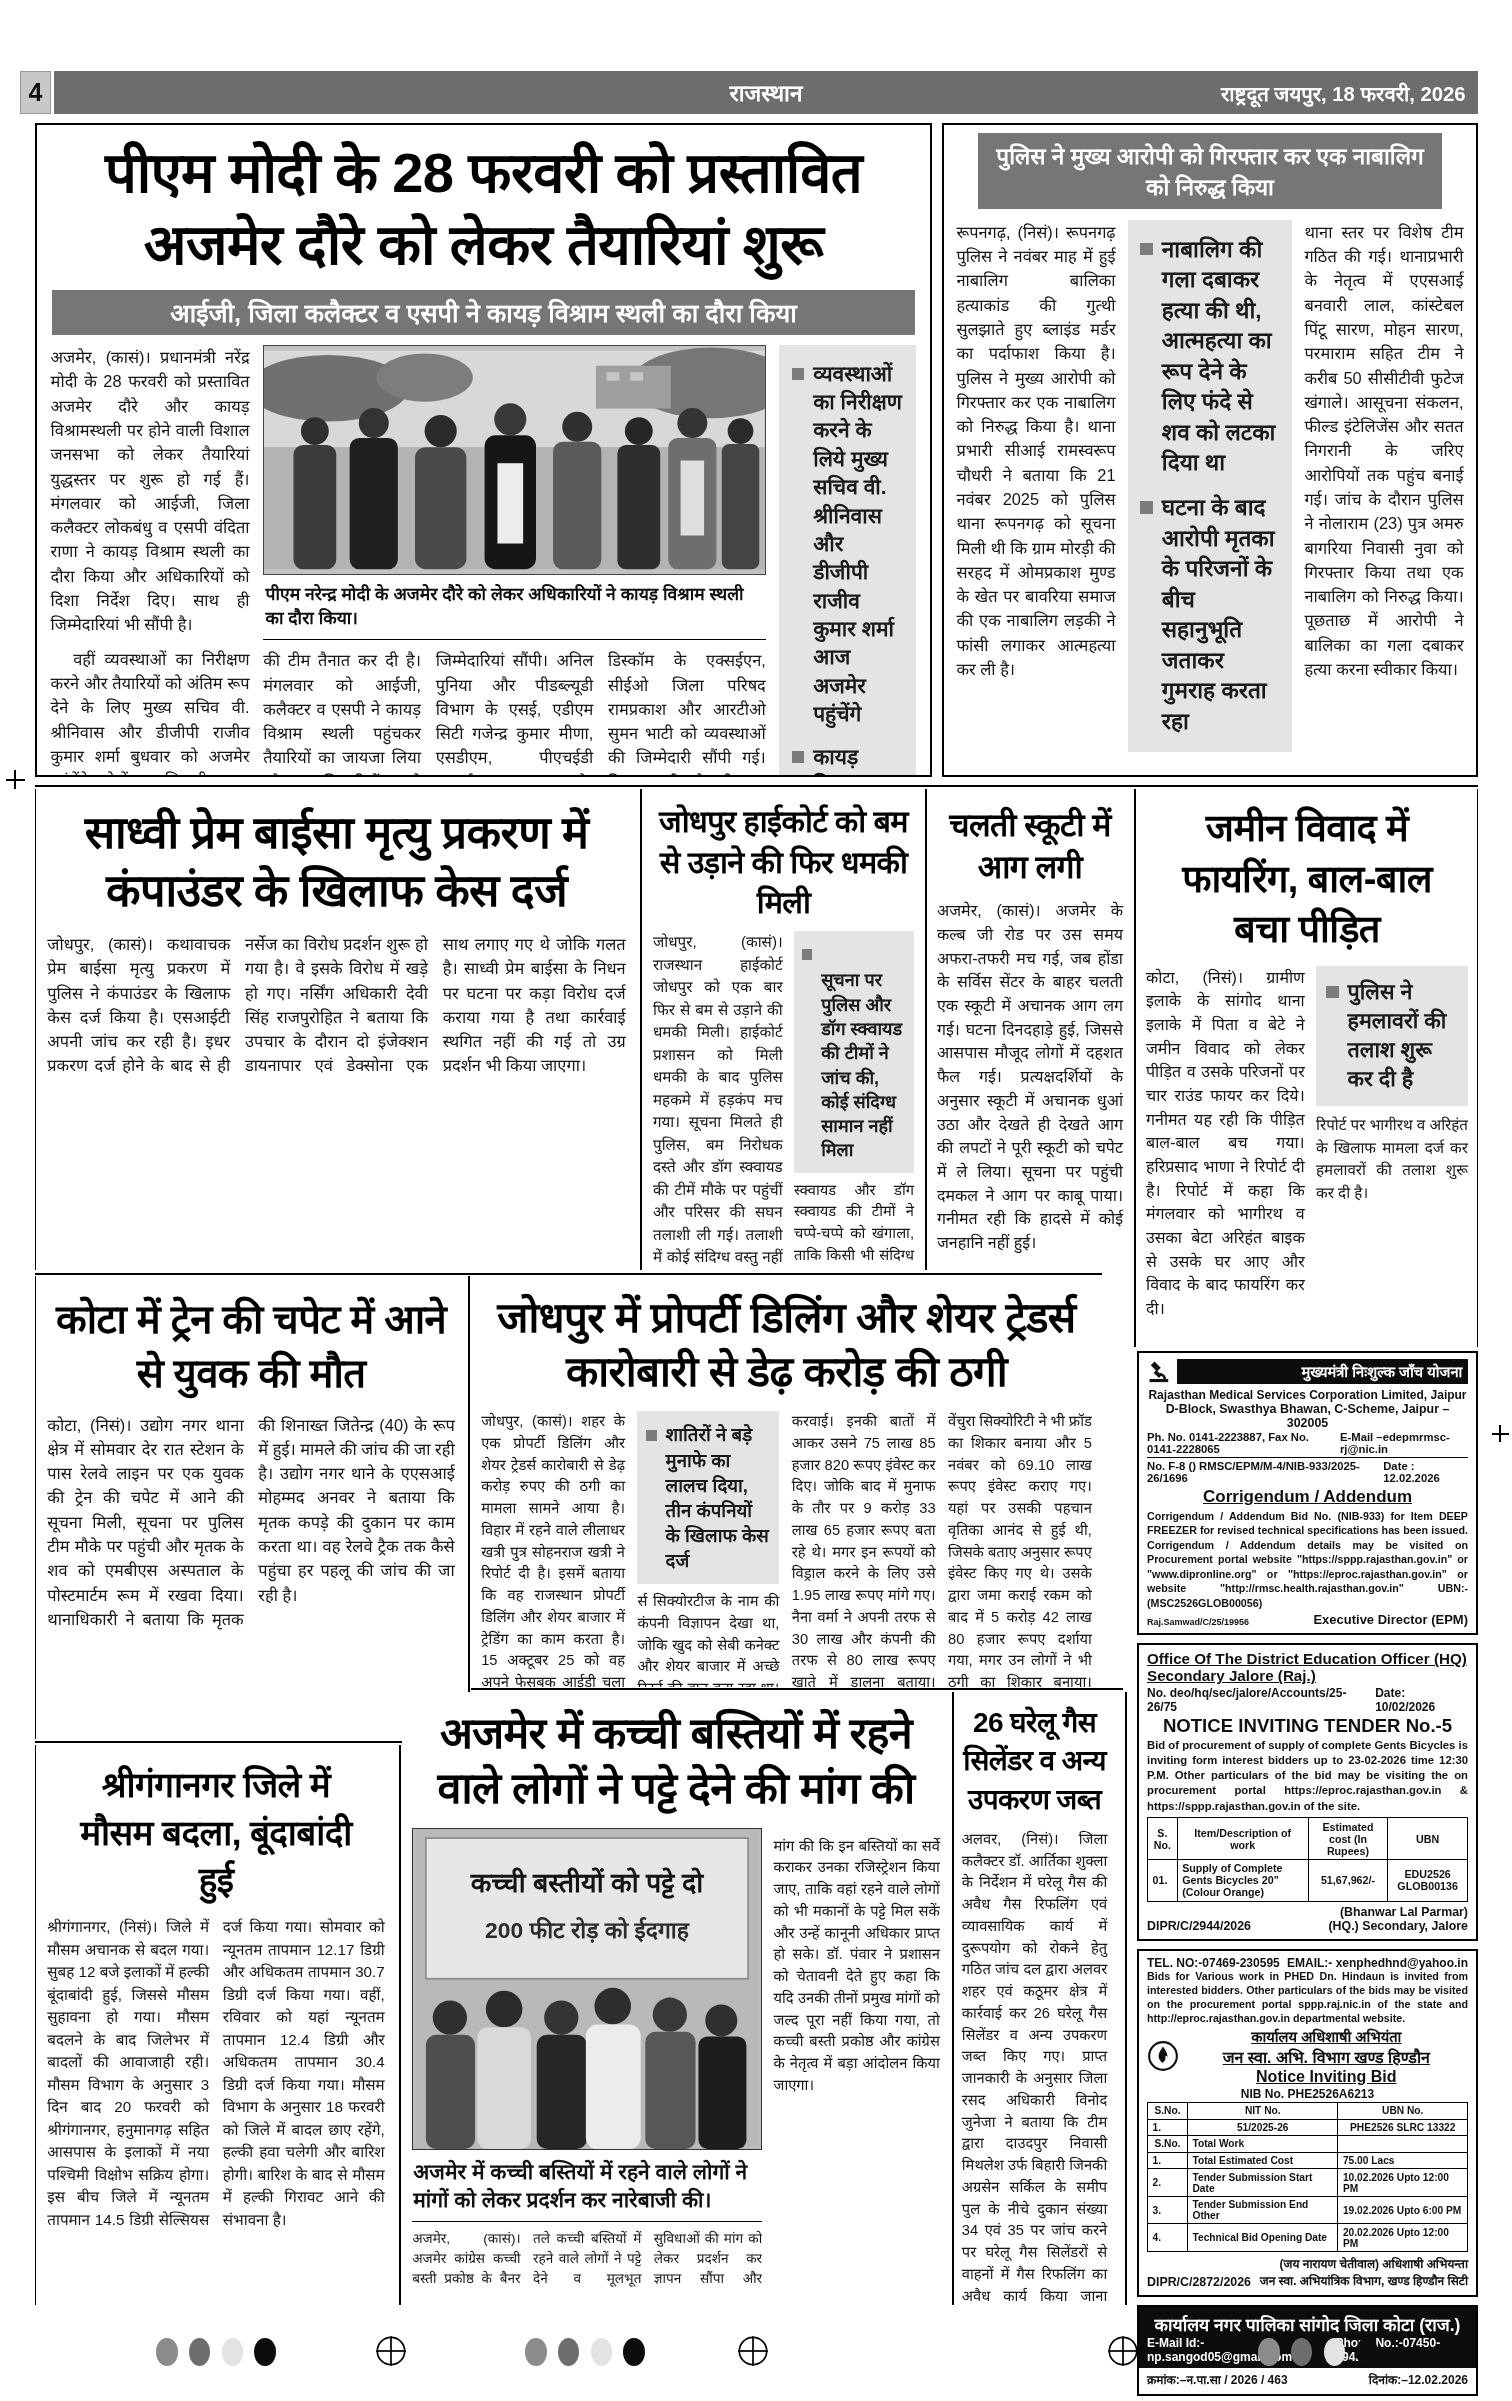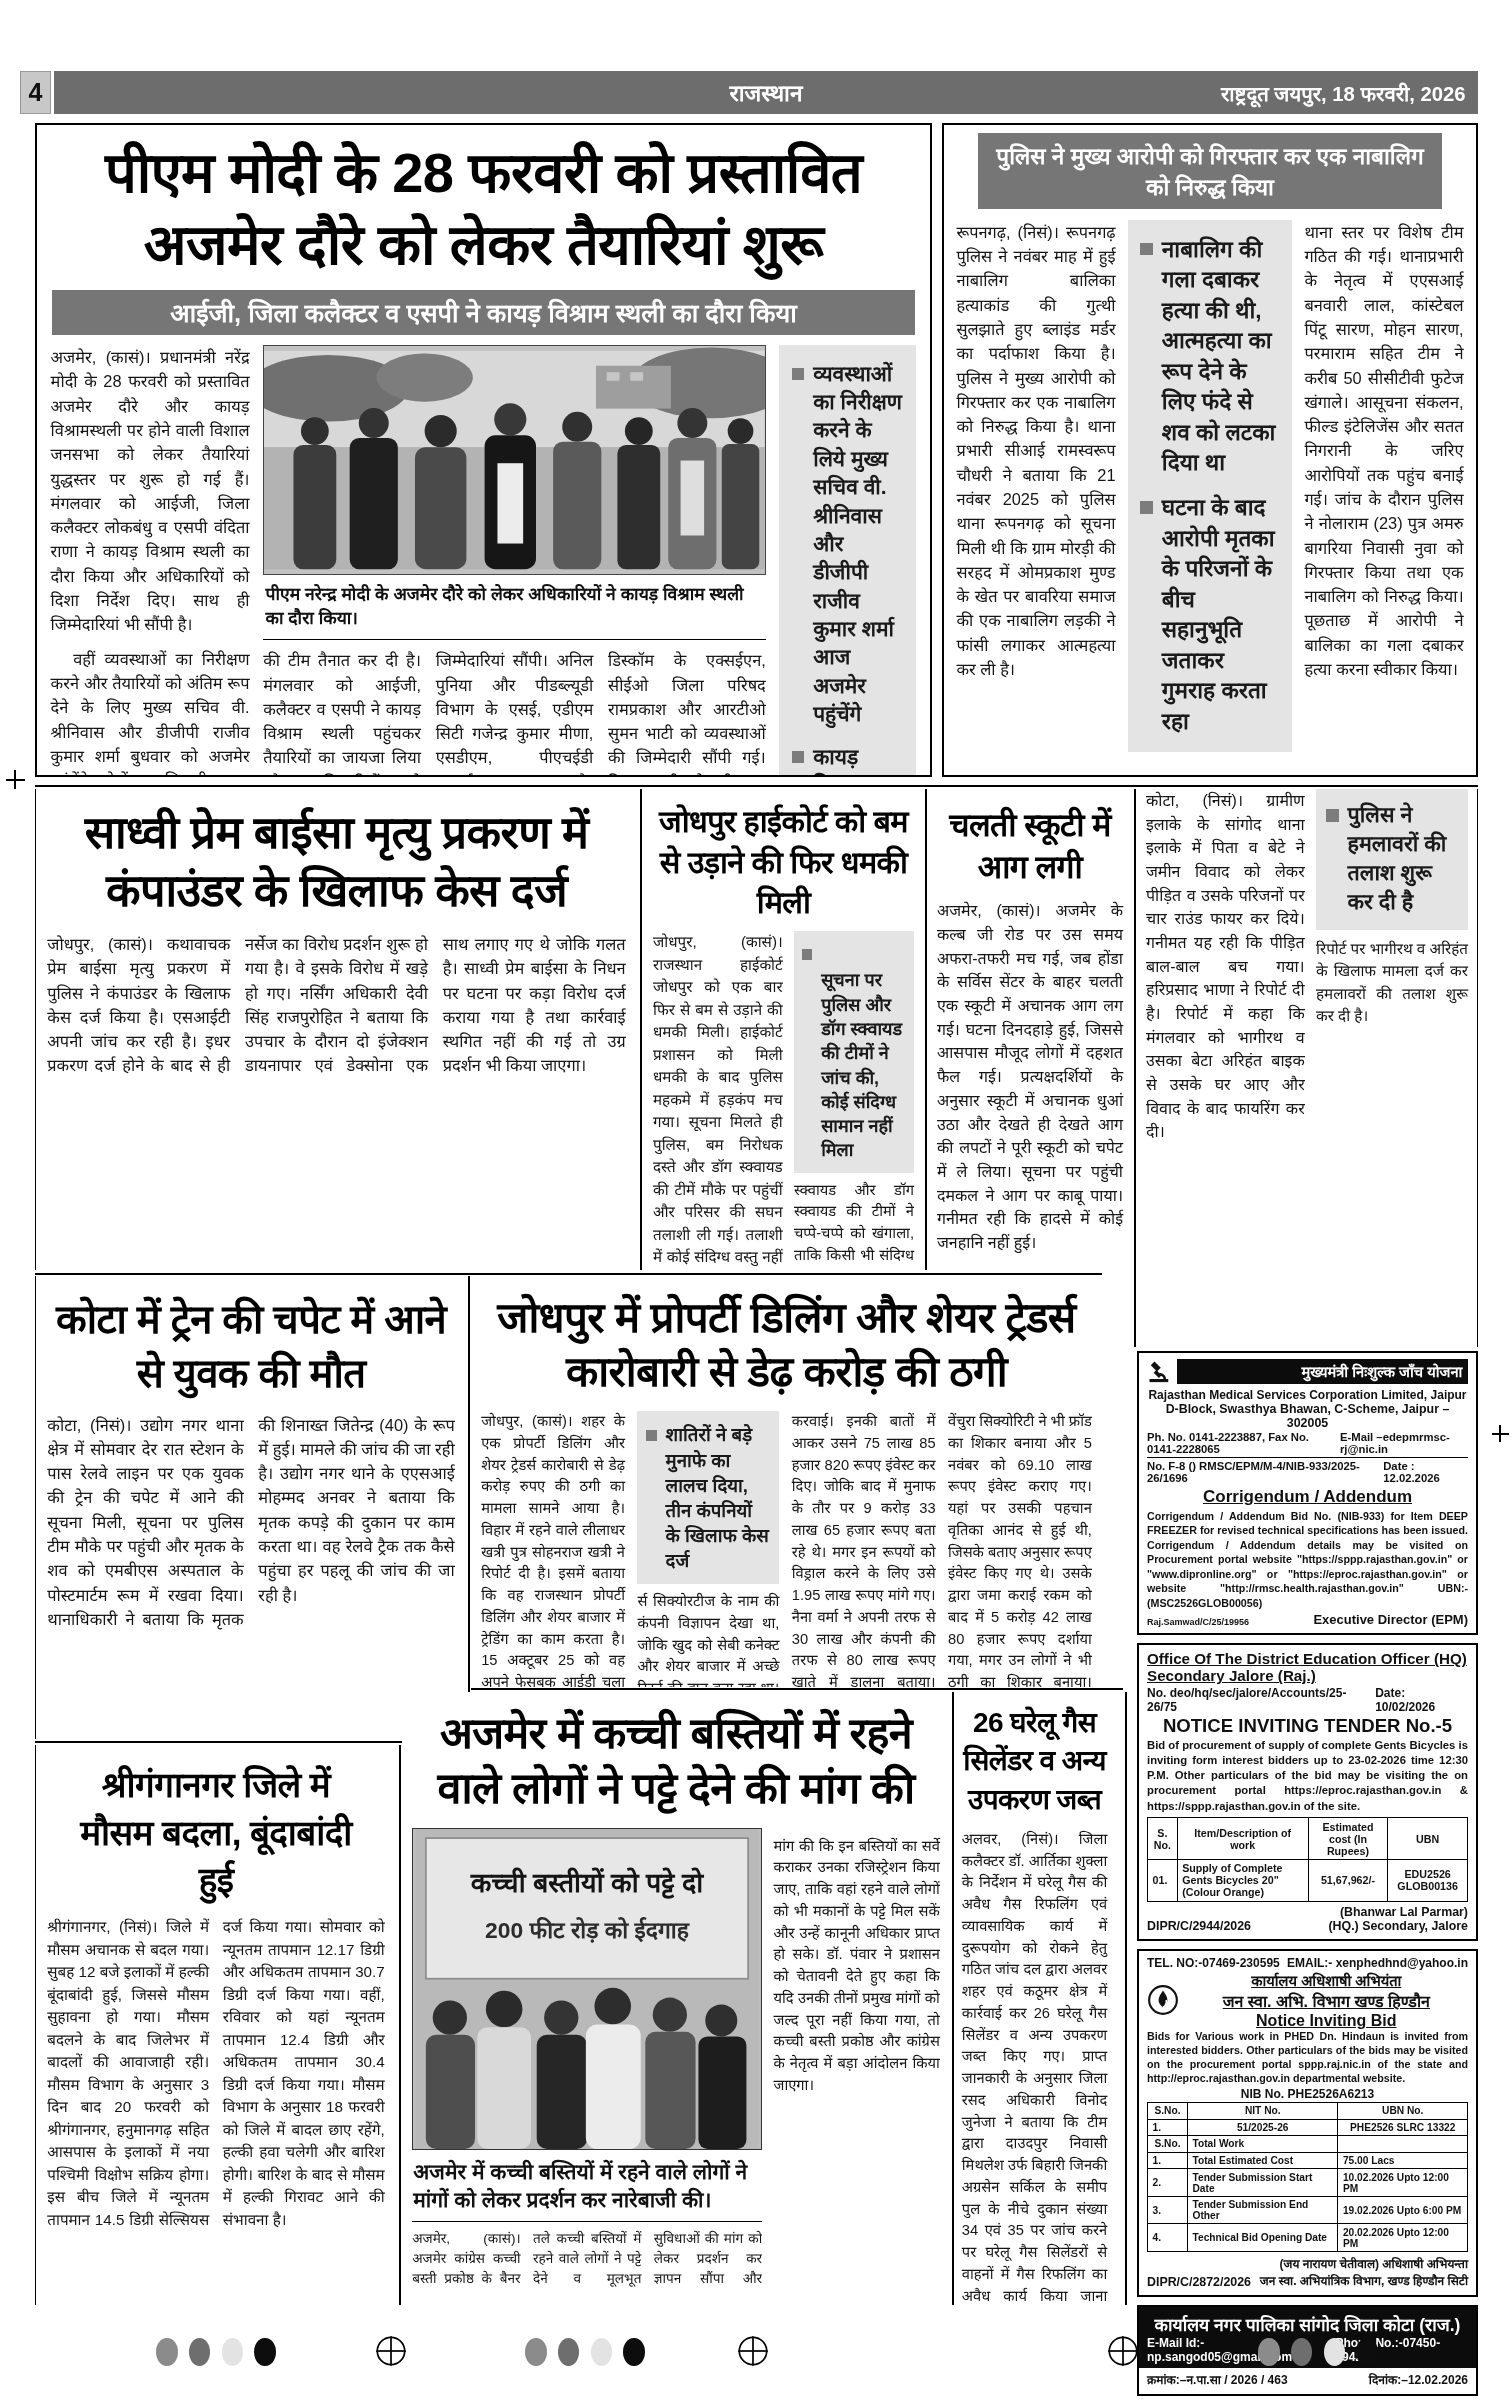--- a/index.html
+++ b/index.html
@@ -144,20 +144,21 @@
   <div class="abs vline" style="left:925px;top:789px;height:481px;"></div>
 
   <div class="abs article" style="left:928px;top:789px;width:204px;height:481px;padding:0 9px;">
     <div class="headline" style="font-size:32px;line-height:1.32;padding:14.7px 3.4px 11.3px;">चलती स्कूटी में आग लगी</div>
     <div class="bt" style="font-size:16px;">अजमेर, (कासं)। अजमेर के कल्ब जी रोड पर उस समय अफरा-तफरी मच गई, जब होंडा के सर्विस सेंटर के बाहर चलती एक स्कूटी में अचानक आग लग गई। घटना दिनदहाड़े हुई, जिससे आसपास मौजूद लोगों में दहशत फैल गई। प्रत्यक्षदर्शियों के अनुसार स्कूटी में अचानक धुआं उठा और देखते ही देखते आग की लपटों ने पूरी स्कूटी को चपेट में ले लिया। सूचना पर पहुंची दमकल ने आग पर काबू पाया। गनीमत रही कि हादसे में कोई जनहानि नहीं हुई।</div>
   </div>
 
   <div class="abs vline" style="left:1134px;top:789px;height:558px;"></div>
 
   <div class="abs article" style="left:1137px;top:789px;width:341px;height:558px;border-right:1.7px solid #000;padding:0 9px;">
+    <div class="headline" style="font-size:38px;line-height:1.34;padding:13.6px 4.5px 10.2px;">जमीन विवाद में फायरिंग, बाल-बाल बचा पीड़ित</div>
     <div style="display:flex;gap:11.3px;align-items:flex-start;">
       <div class="bt" style="flex:1;font-size:16px;">कोटा, (निसं)। ग्रामीण इलाके के सांगोद थाना इलाके में पिता व बेटे ने जमीन विवाद को लेकर पीड़ित व उसके परिजनों पर चार राउंड फायर कर दिये। गनीमत यह रही कि पीड़ित बाल-बाल बच गया। हरिप्रसाद भाणा ने रिपोर्ट दी है। रिपोर्ट में कहा कि मंगलवार को भागीरथ व उसका बेटा अरिहंत बाइक से उसके घर आए और विवाद के बाद फायरिंग कर दी।</div>
       <div style="width:152px;flex:0 0 auto;">
         <div class="graybox" style="padding:12.4px 10.2px;">
           <div class="bullet-row" style="margin-bottom:0;">
             <span class="bullet-sq"></span>
             <span class="bullet-tx" style="font-size:21.5px;">पुलिस ने हमलावरों की तलाश शुरू कर दी है</span>
           </div>
         </div>
         <p class="bt" style="margin-top:8px;font-size:15.2px;">रिपोर्ट पर भागीरथ व अरिहंत के खिलाफ मामला दर्ज कर हमलावरों की तलाश शुरू कर दी है।</p>
@@ -305,33 +306,33 @@
           <span style="display:block;">(HQ.) Secondary, Jalore</span>
         </span>
       </div>
     </div>
 
     <div class="notice">
       <div style="display:flex;justify-content:space-between;font-size:12px;font-weight:800;">
         <span>TEL. NO:-07469-230595</span>
         <span>EMAIL:- xenphedhnd@yahoo.in</span>
       </div>
+      <div style="font-size:10.7px;line-height:1.3;text-align:justify;font-weight:600;">Bids for Various work in PHED Dn. Hindaun is invited from interested bidders. Other particulars of the bids may be visited on the procurement portal sppp.raj.nic.in of the state and http://eproc.rajasthan.gov.in departmental website.</div>
       <div style="display:flex;gap:5.6px;align-items:center;">
         <svg viewBox="0 0 60 60" style="width:32px;height:32px;flex:0 0 auto;">
           <circle cx="30" cy="30" r="26" fill="none" stroke="#111" stroke-width="4"></circle>
           <path d="M30 12 C40 26 42 34 30 44 C18 34 20 26 30 12 Z" fill="#111"></path>
           <path d="M30 44 q8 -6 6 -14" stroke="#fff" stroke-width="3" fill="none"></path>
         </svg>
         <div style="flex:1;text-align:center;">
           <div class="u" style="font-size:14.7px;font-weight:800;">कार्यालय अधिशाषी अभियंता</div>
           <div class="u" style="font-size:16px;font-weight:800;">जन स्वा. अभि. विभाग खण्ड हिण्डौन</div>
           <div class="u" style="font-size:16px;font-weight:800;">Notice Inviting Bid</div>
         </div>
       </div>
-      <div style="font-size:10.7px;line-height:1.3;text-align:justify;font-weight:600;">Bids for Various work in PHED Dn. Hindaun is invited from interested bidders. Other particulars of the bids may be visited on the procurement portal sppp.raj.nic.in of the state and http://eproc.rajasthan.gov.in departmental website.</div>
       <div style="text-align:center;font-size:12px;font-weight:800;margin:1.1px 0;">NIB No. PHE2526A6213</div>
       <table class="ntable" style="font-size:10.2px;">
         <tbody>
             <tr>
           <th style="width:40px;">S.No.</th>
           <th>NIT No.</th>
           <th>UBN No.</th>
         </tr>
         <tr>
           <td>1.</td>

